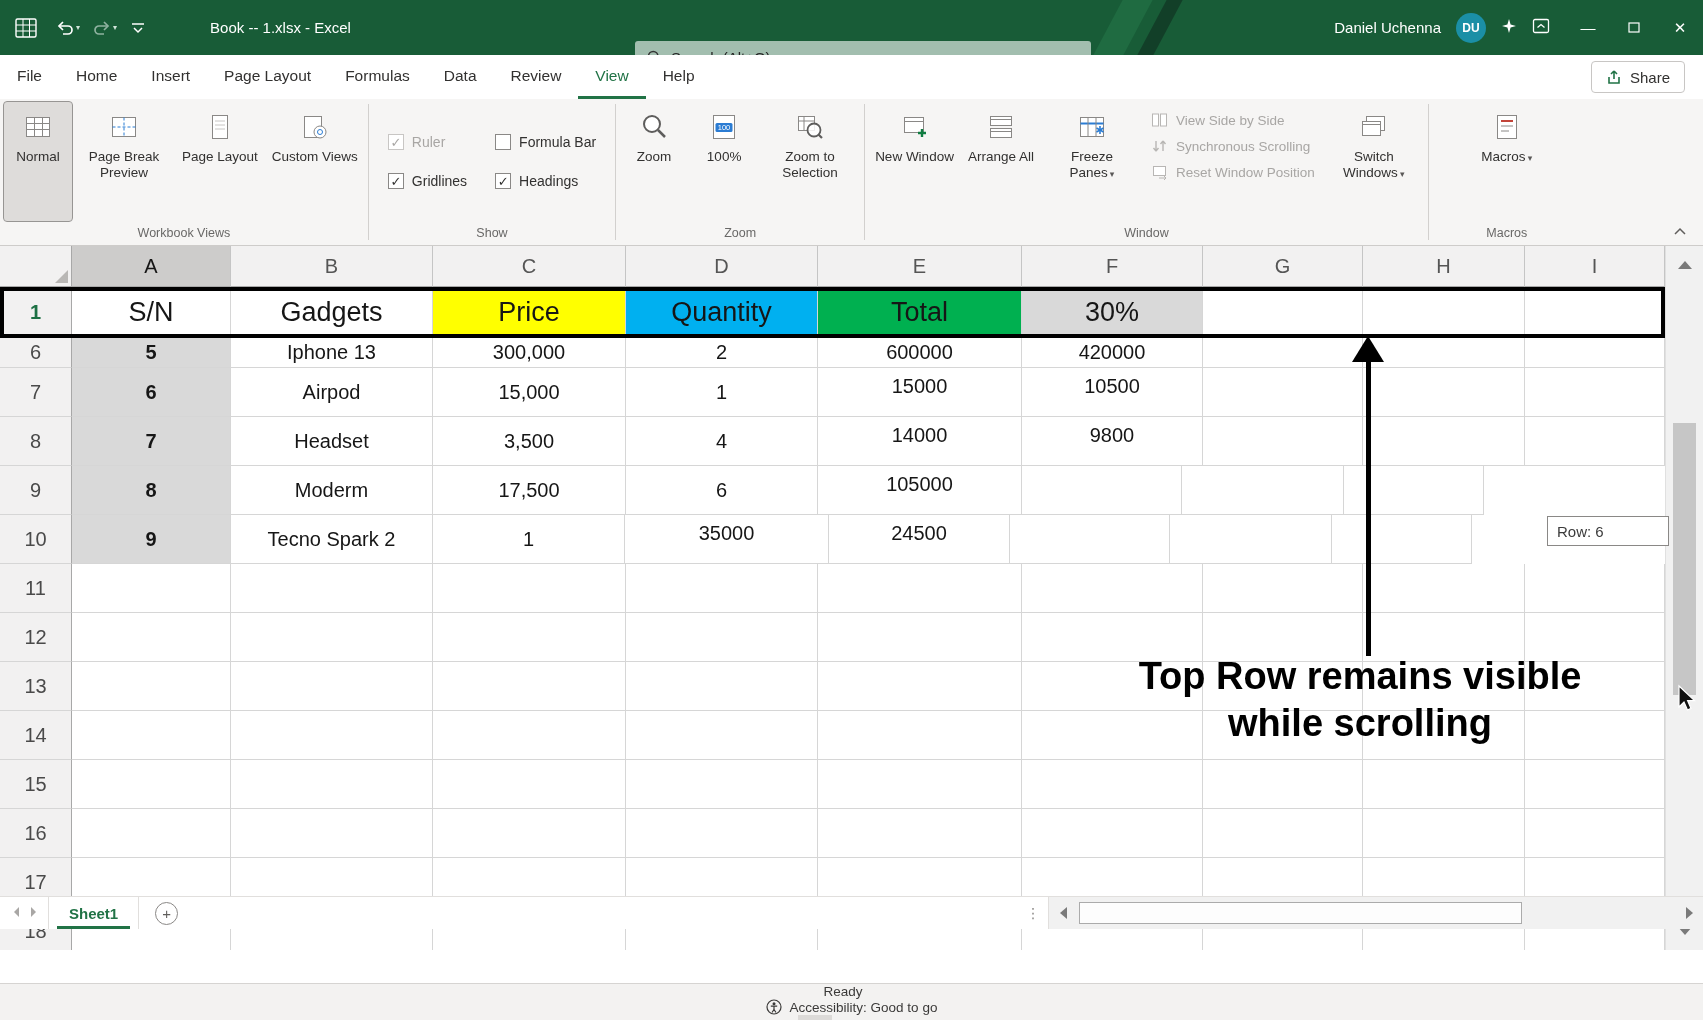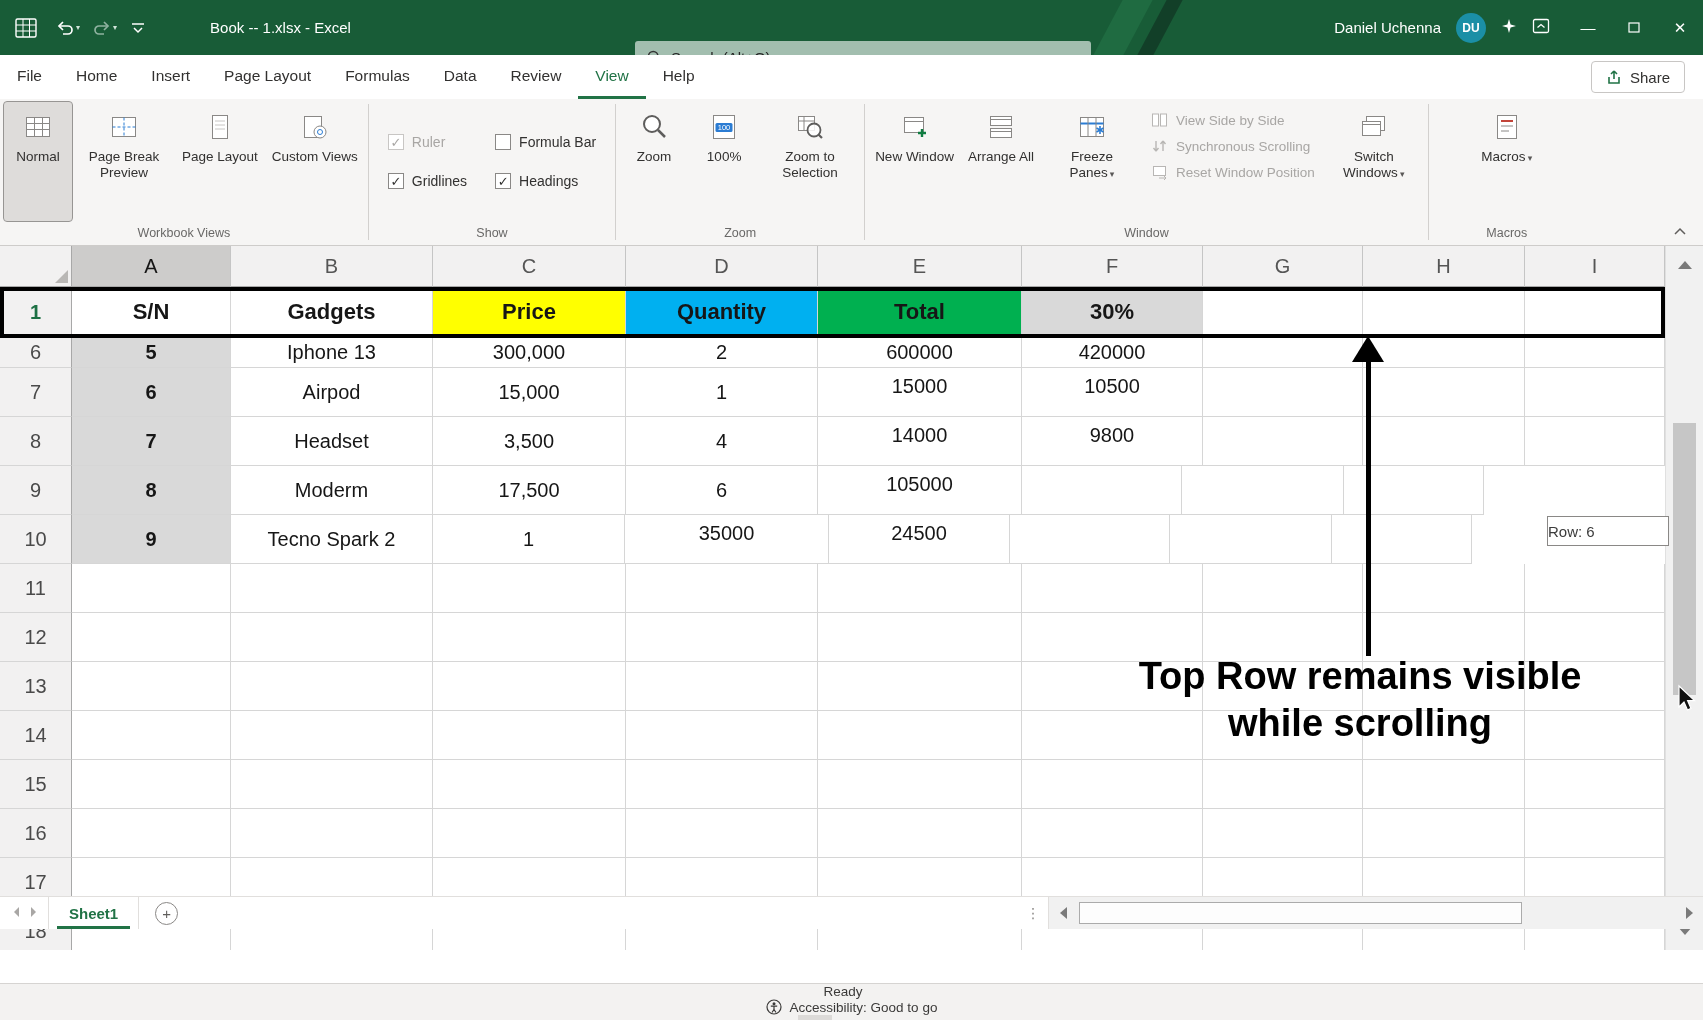--- a/index.html
+++ b/index.html
@@ -77,21 +77,21 @@
           align-items:center;justify-content:center;font-size:20px;flex:0 0 auto;}
   .colhdr.selcol{background:#CDCCCB;color:#151515;}
   .frozenrow{display:flex;height:51px;position:relative;}
   .rowhdr{box-sizing:border-box;flex:0 0 72px;border-right:1px solid #A8A8A8;
           border-bottom:1px solid #D6D6D6;background:#F2F1F1;color:#4a4a4a;display:flex;
           align-items:center;justify-content:center;font-size:20px;}
   .frozenrow .rowhdr{color:#1E7145;font-weight:600;}
   .cell{box-sizing:border-box;border-right:1px solid #D6D6D6;border-bottom:1px solid #D6D6D6;
         display:flex;align-items:center;justify-content:center;font-size:20px;color:#161616;
         overflow:hidden;background:#fff;flex:0 0 auto;}
-  .hcell{font-weight:700;font-size:22px;}
+  .hcell{font-weight:400;font-size:27px;}
   .cell.afill{font-weight:700;}
   .grow{display:flex;height:49px;}
   .grow.cut{height:30px;}
   .cell.col-e,.cell.col-f{align-items:flex-start;padding-top:7px;}
   .grow.cut .cell{align-items:center;padding-top:0;}
   .freeze-border{position:absolute;left:0;top:41px;width:1665px;height:51px;
                  border:4px solid #000;box-sizing:border-box;pointer-events:none;z-index:6;}
 
   
   .vscroll{position:absolute;left:1665px;top:246px;width:38px;height:704px;background:#F1F1F1;
@@ -107,21 +107,21 @@
 
   
   .ann-head{position:absolute;left:1352px;top:336px;width:0;height:0;z-index:25;
             border-left:16px solid transparent;border-right:16px solid transparent;
             border-bottom:26px solid #000;}
   .ann-line{position:absolute;left:1366px;top:358px;width:5px;height:298px;background:#000;z-index:25;}
   .ann-text{position:absolute;left:1030px;top:653px;width:660px;text-align:center;z-index:25;
             font-size:38px;font-weight:bold;color:#000;line-height:47px;}
   .scroll-tooltip{position:absolute;left:1547px;top:516px;width:122px;height:30px;background:#fff;
                   border:1px solid #8A8886;box-sizing:border-box;display:flex;align-items:center;
-                  padding-left:0;font-size:15px;color:#3b3b3b;z-index:30;}
+                  padding-left:9px;font-size:15px;color:#3b3b3b;z-index:30;}
   .cursor{position:absolute;left:1676px;top:684px;z-index:40;}
 
   
   .sheetbar{position:absolute;left:0;top:896px;width:1703px;height:33px;background:#fff;
             border-top:1px solid #E1DFDD;box-sizing:border-box;display:flex;align-items:center;}
   .snav{display:flex;gap:10px;padding:0 10px 0 12px;align-items:center;}
   .sheettab{position:relative;height:100%;display:flex;align-items:center;padding:0 20px;
             color:#217346;font-weight:bold;font-size:15px;border-left:1px solid #E1DFDD;
             border-right:1px solid #E1DFDD;}
   .sheettab::after{content:"";position:absolute;left:8px;right:8px;bottom:0;height:3px;background:#217346;}

